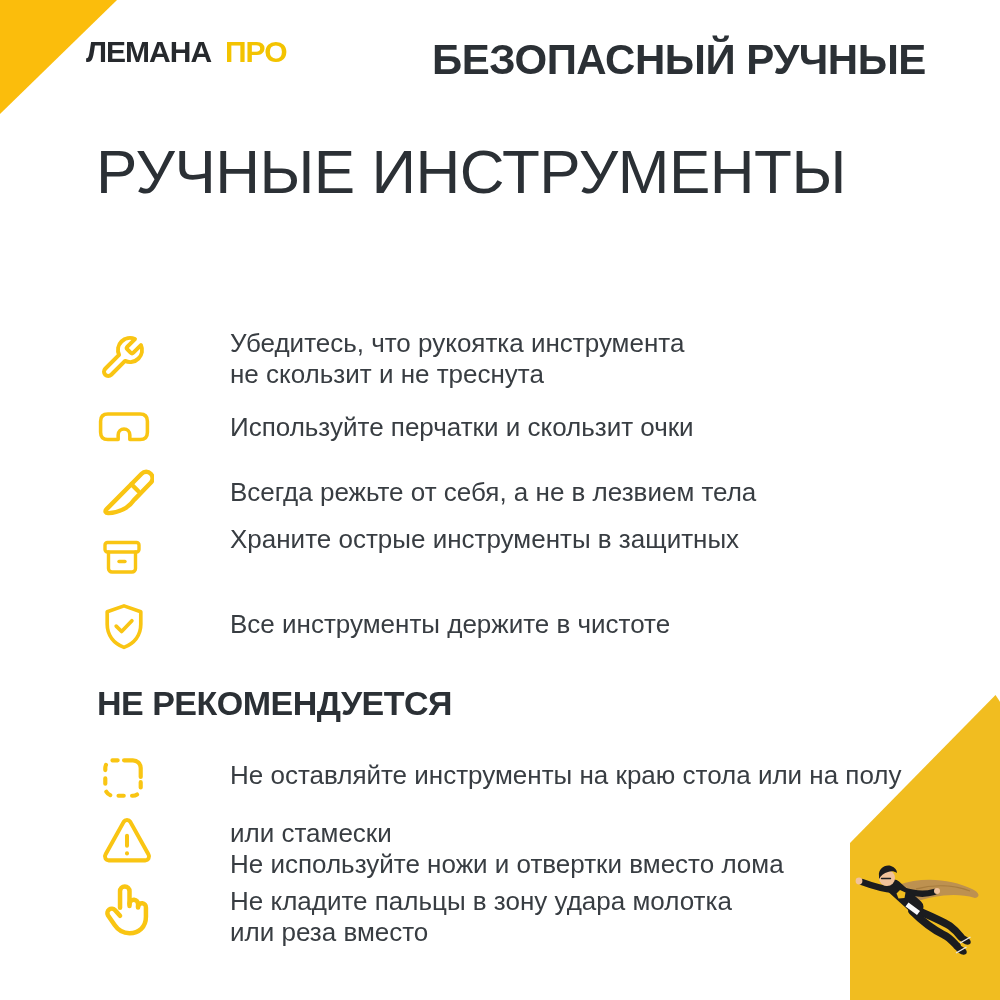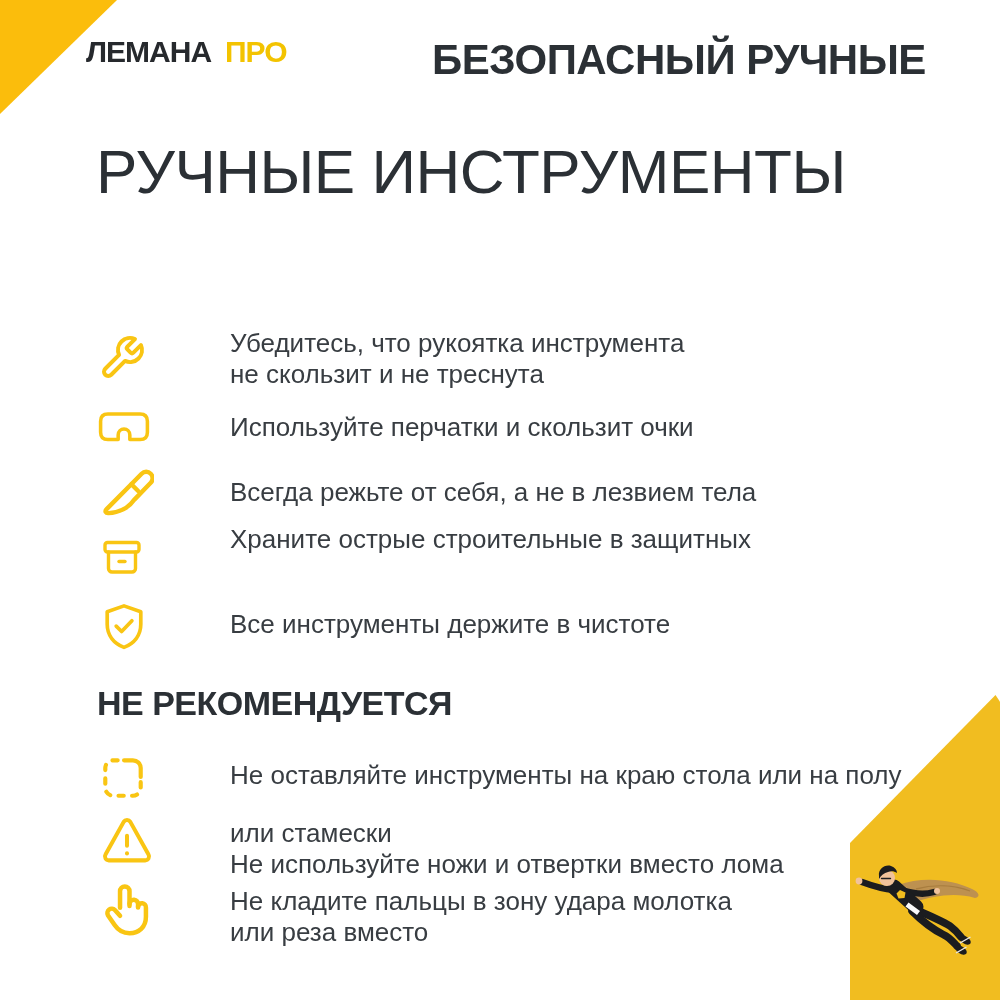--- a/index.html
+++ b/index.html
@@ -102,21 +102,21 @@
 
   <div class="item" style="top:524px">
     <span class="ic" style="top:10px">
       <svg width="48" height="48" viewBox="0 0 48 48" fill="none" stroke="currentColor" stroke-width="3.4" stroke-linecap="round" stroke-linejoin="round">
         <rect x="7" y="8.5" width="34" height="9.5" rx="2.5"></rect>
         <path d="M10.5 18v16.5a3.5 3.5 0 0 0 3.5 3.5h20a3.5 3.5 0 0 0 3.5-3.5V18"></path>
         <path d="M21 27.5h6"></path>
       </svg>
     </span>
     <div class="txt" style="top:0px">
-      <span class="line">Храните острые строительные в защитных</span>
+      <span class="line">Храните острые инструменты в защитных</span>
     </div>
   </div>
 
   <div class="item" style="top:597px">
     <span class="ic" style="top:3px">
       <svg width="52" height="54" viewBox="0 0 48 48" fill="none" stroke="currentColor" stroke-width="3.4" stroke-linecap="round" stroke-linejoin="round">
         <path d="M24 4.5 39.5 10v11.5C39.5 31.8 33.3 39.2 24 42.8 14.7 39.2 8.5 31.8 8.5 21.5V10Z"></path>
         <path d="M16.8 23.2l5 5 9.5-10"></path>
       </svg>
     </span>

